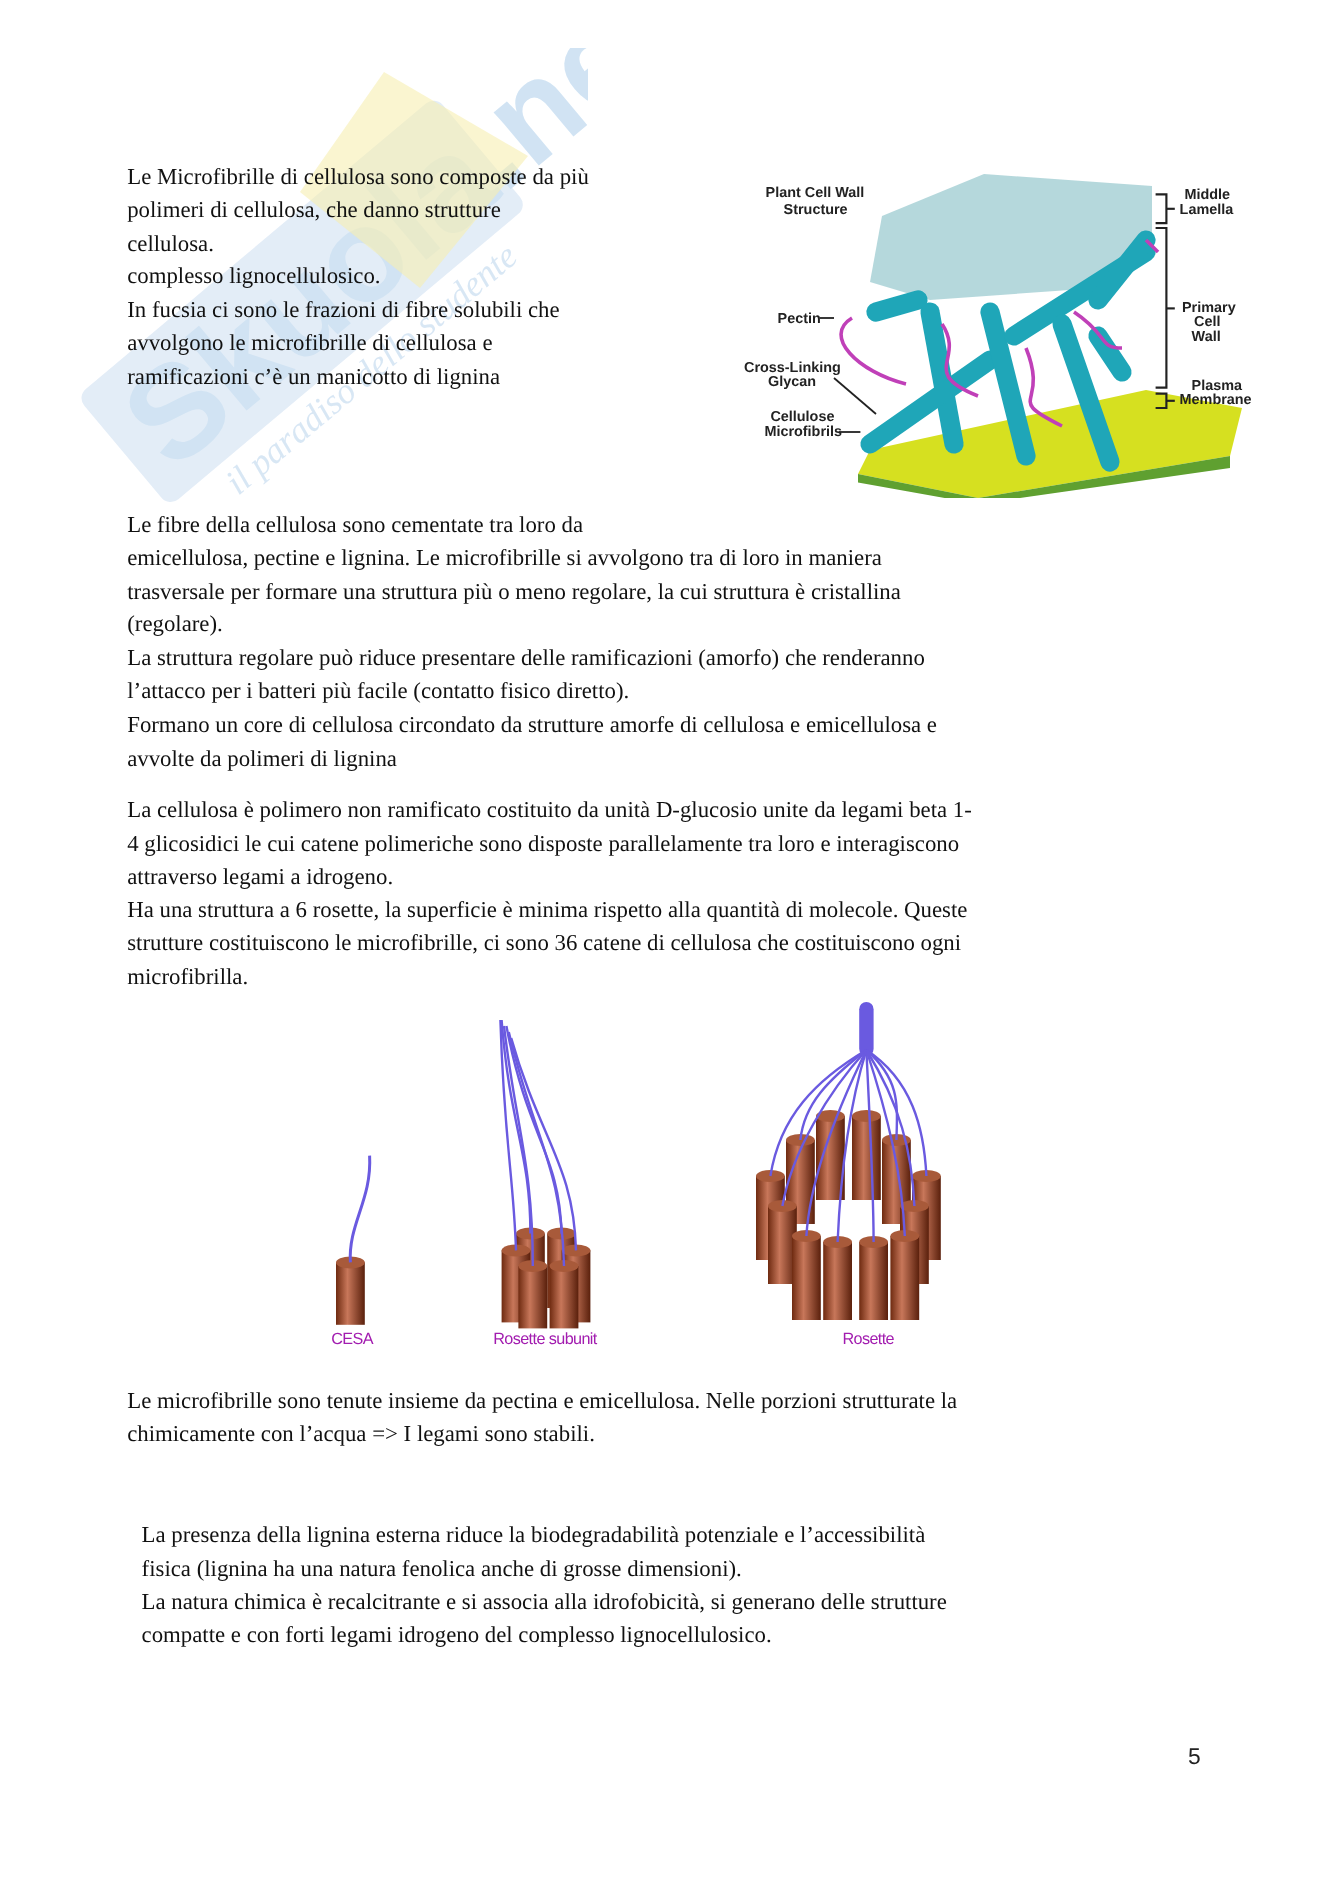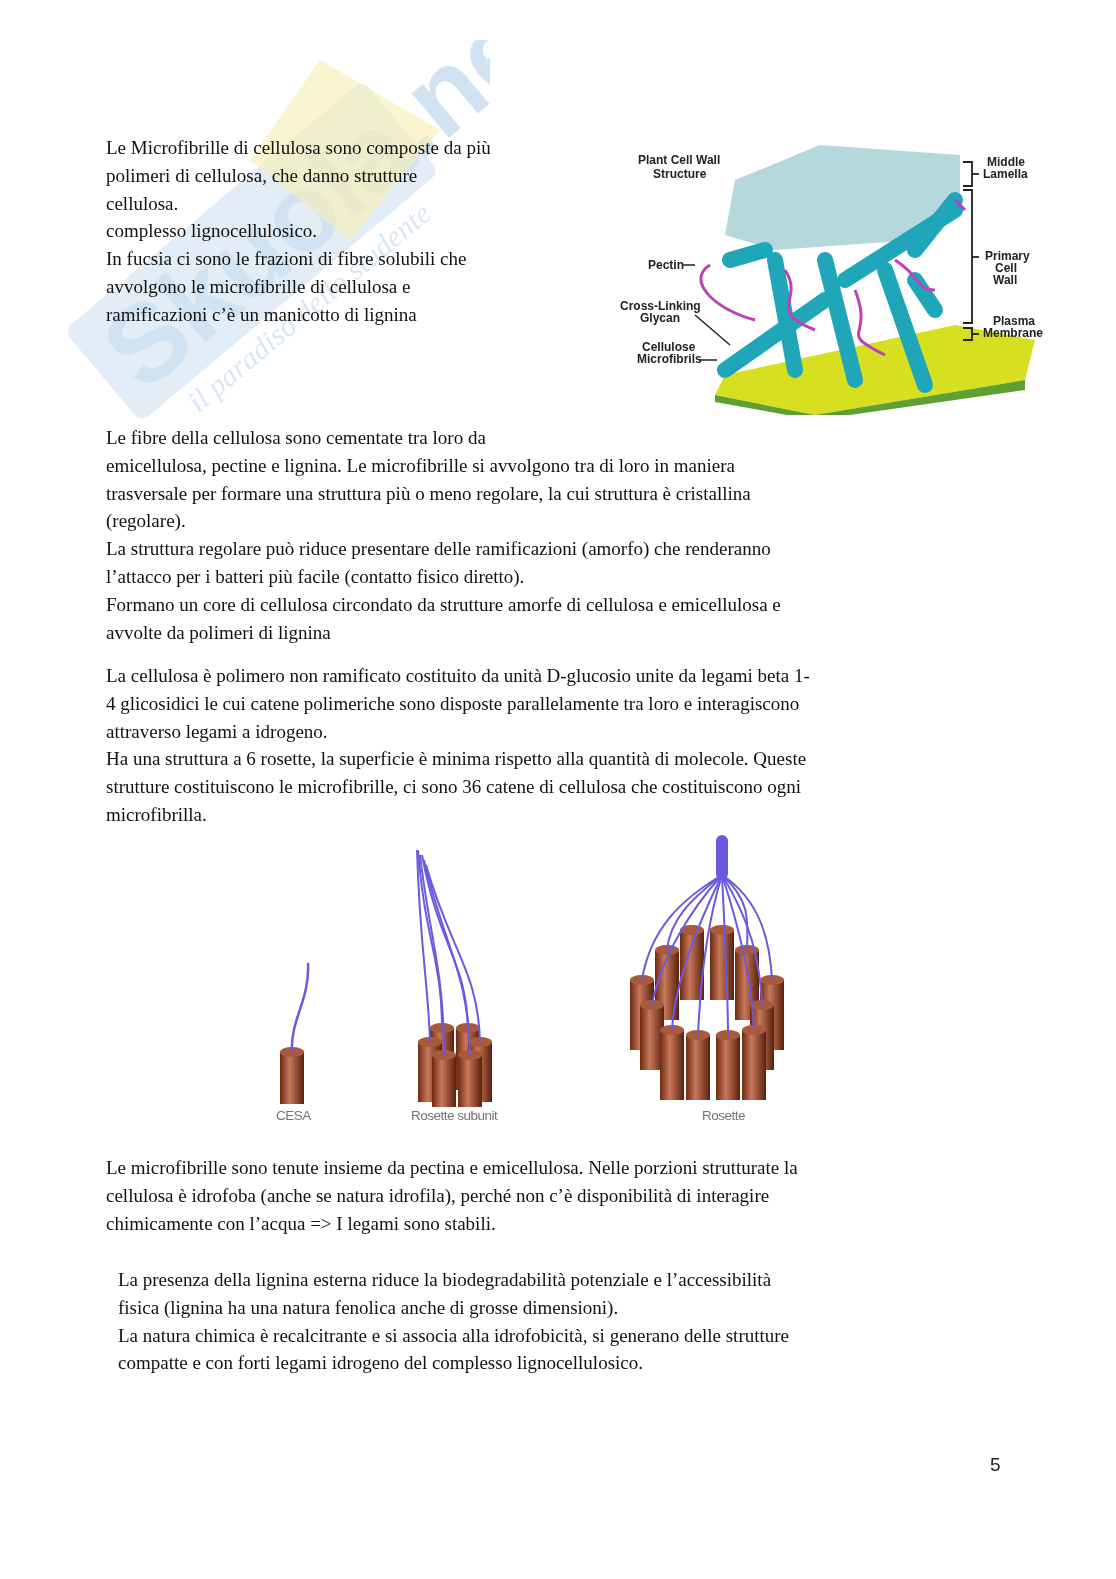--- a/index.html
+++ b/index.html
@@ -4,21 +4,21 @@
 <style>
   html, body { margin: 0; padding: 0; background: #ffffff; }
   body { width: 1116px; height: 1579px; position: relative; overflow: hidden; font-family: "Liberation Serif", "DejaVu Serif", serif; color: #111; }
   .watermark { position: absolute; left: 20px; top: 40px; width: 470px; height: 430px; pointer-events: none; }
   .para { position: absolute; left: 106px; font-size: 19px; line-height: 27.8px; margin: 0; font-family: Liberation Serif, serif; }
   .para p { margin: 0; }
   .narrow { width: 500px; }
   .wide { width: 910px; }
   .figure { position: absolute; }
   .fig-label { font-family: "Liberation Sans", "DejaVu Sans", sans-serif; font-weight: bold; fill: #222; font-size: 12px; }
-  .ros-label { position: absolute; font-family: "Liberation Sans", "DejaVu Sans", sans-serif; font-size: 13.5px; color: #737373; letter-spacing: -0.5px; }
+  .ros-label { position: absolute; font-family: "Liberation Sans", "DejaVu Sans", sans-serif; font-size: 13.5px; color: #a21caf; letter-spacing: -0.5px; }
   .pageno { position: absolute; left: 990px; top: 1454px; font-family: "Liberation Sans", "DejaVu Sans", sans-serif; font-size: 19px; color: #222; }
 </style>
 </head>
 <body>
 
 <svg class="watermark" viewBox="0 0 470 430">
   <g transform="rotate(-40 235 215)" opacity="0.85">
     <rect x="40" y="150" width="390" height="120" rx="10" fill="#dfeaf6"></rect>
     <text x="60" y="250" font-family="Liberation Sans, sans-serif" font-weight="bold" font-size="110" fill="#c9dff2">Skuola.net</text>
     <text x="90" y="300" font-family="Liberation Serif, serif" font-style="italic" font-size="30" fill="#d2e3f3">il paradiso dello studente</text>
@@ -191,21 +191,20 @@
       <path d="M462,45 C490,70 488,90 487,120"></path>
     </g>
   </g>
 </svg>
 <div class="ros-label" style="left:276px; top:1108px;">CESA</div>
 <div class="ros-label" style="left:411px; top:1108px;">Rosette subunit</div>
 <div class="ros-label" style="left:702px; top:1108px;">Rosette</div>
 
 <div class="para wide" style="top:1154px;">
   <p>Le microfibrille sono tenute insieme da pectina e emicellulosa. Nelle porzioni strutturate la</p>
-  <p>cellulosa è idrofoba (anche se natura idrofila), perché non c’è disponibilità di interagire</p>
   <p>chimicamente con l’acqua =&gt; I legami sono stabili.</p>
 </div>
 
 <div class="para wide" style="top:1266px;margin-left:12px;">
   <p>La presenza della lignina esterna riduce la biodegradabilità potenziale e l’accessibilità</p>
   <p>fisica (lignina ha una natura fenolica anche di grosse dimensioni).</p>
   <p>La natura chimica è recalcitrante e si associa alla idrofobicità, si generano delle strutture</p>
   <p>compatte e con forti legami idrogeno del complesso lignocellulosico.</p>
 </div>
 

